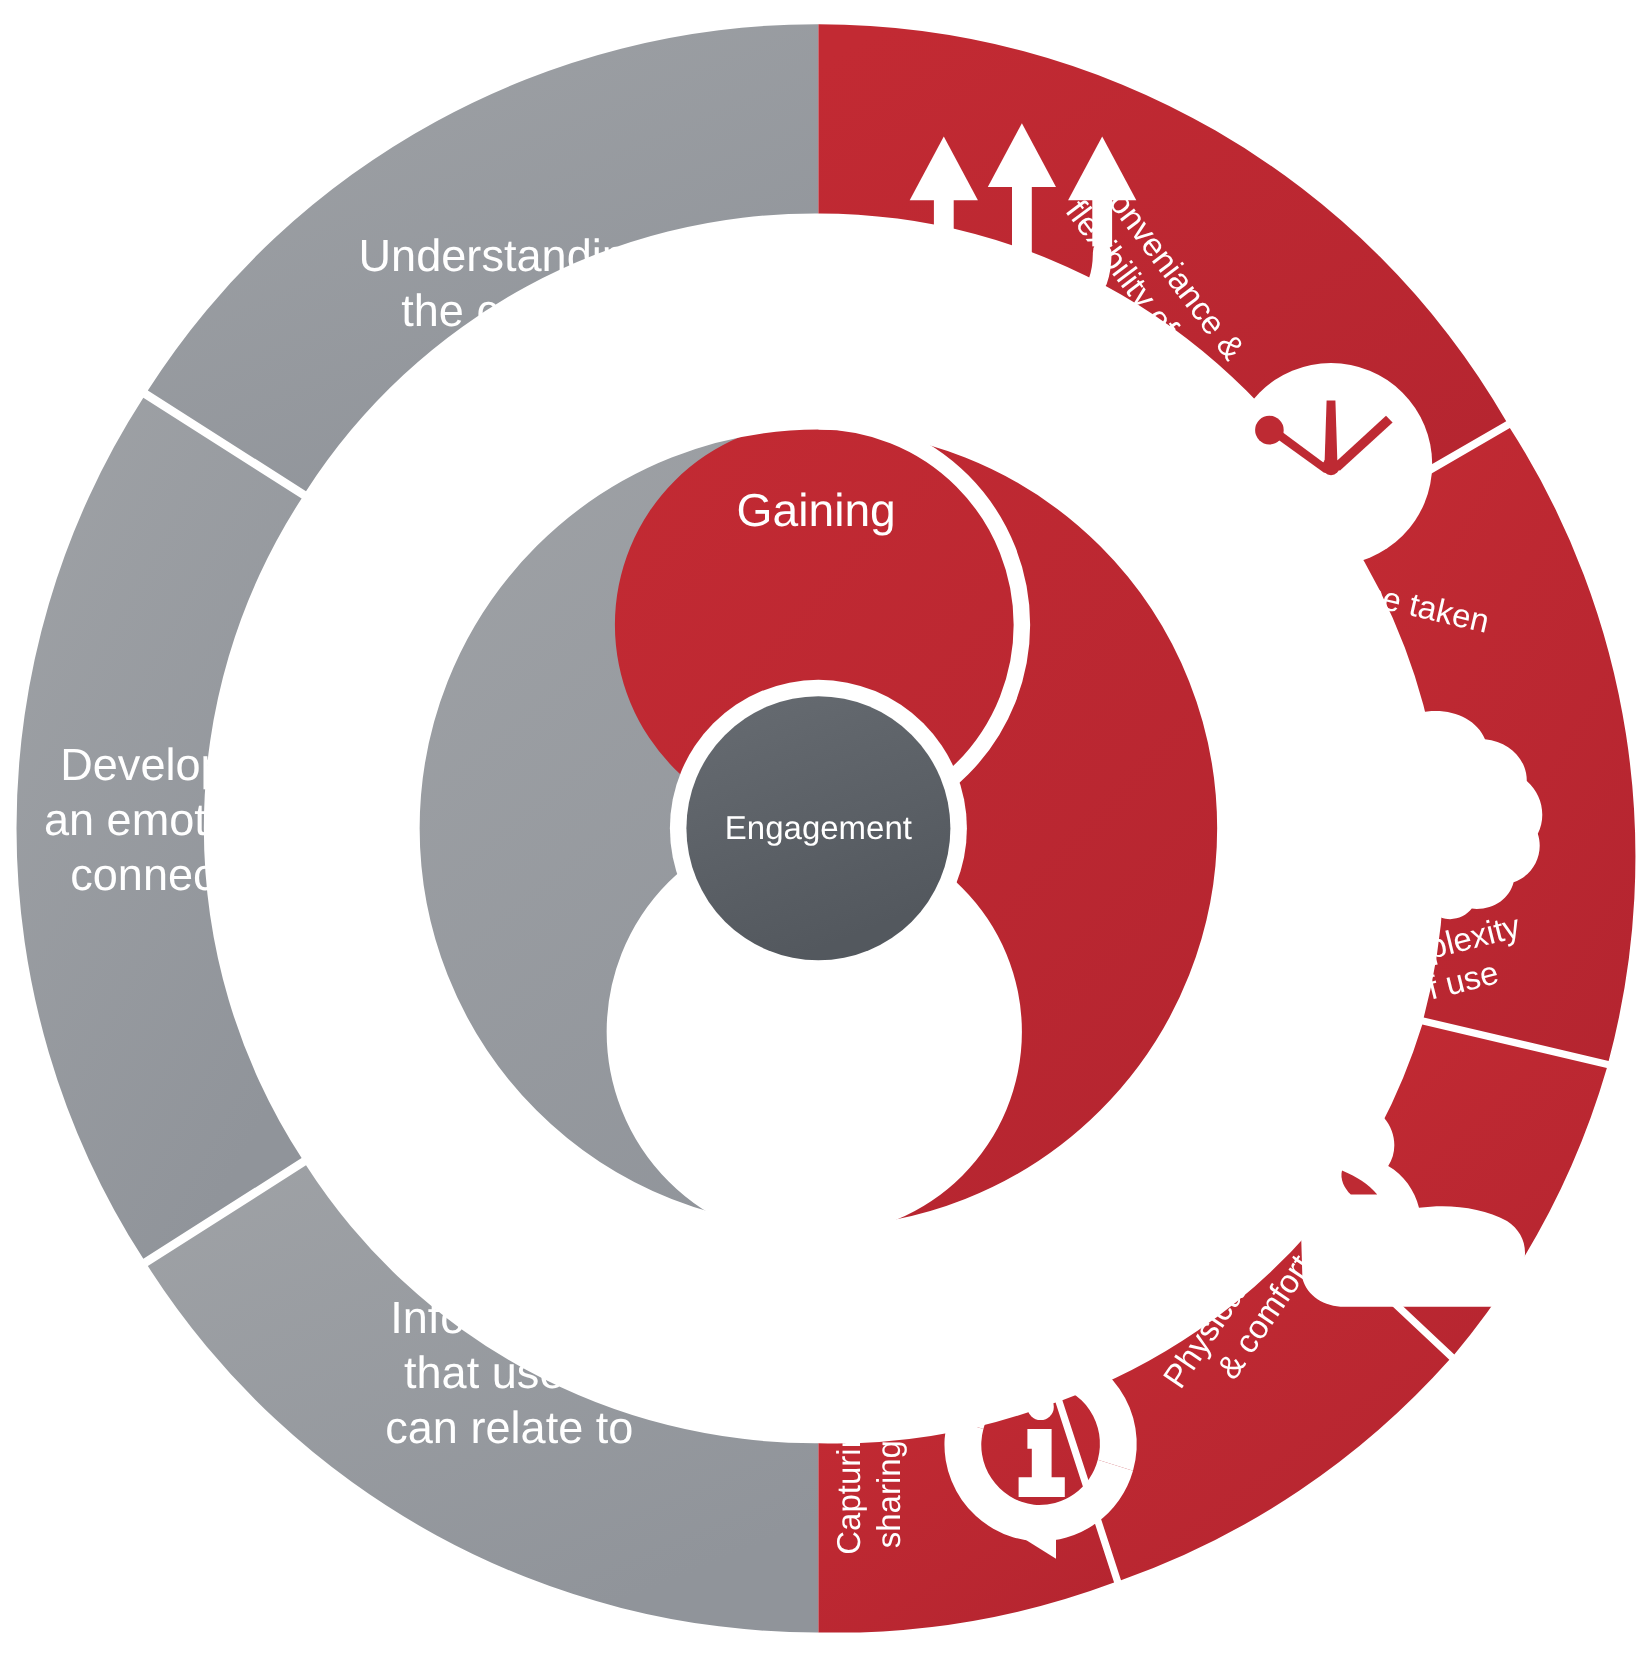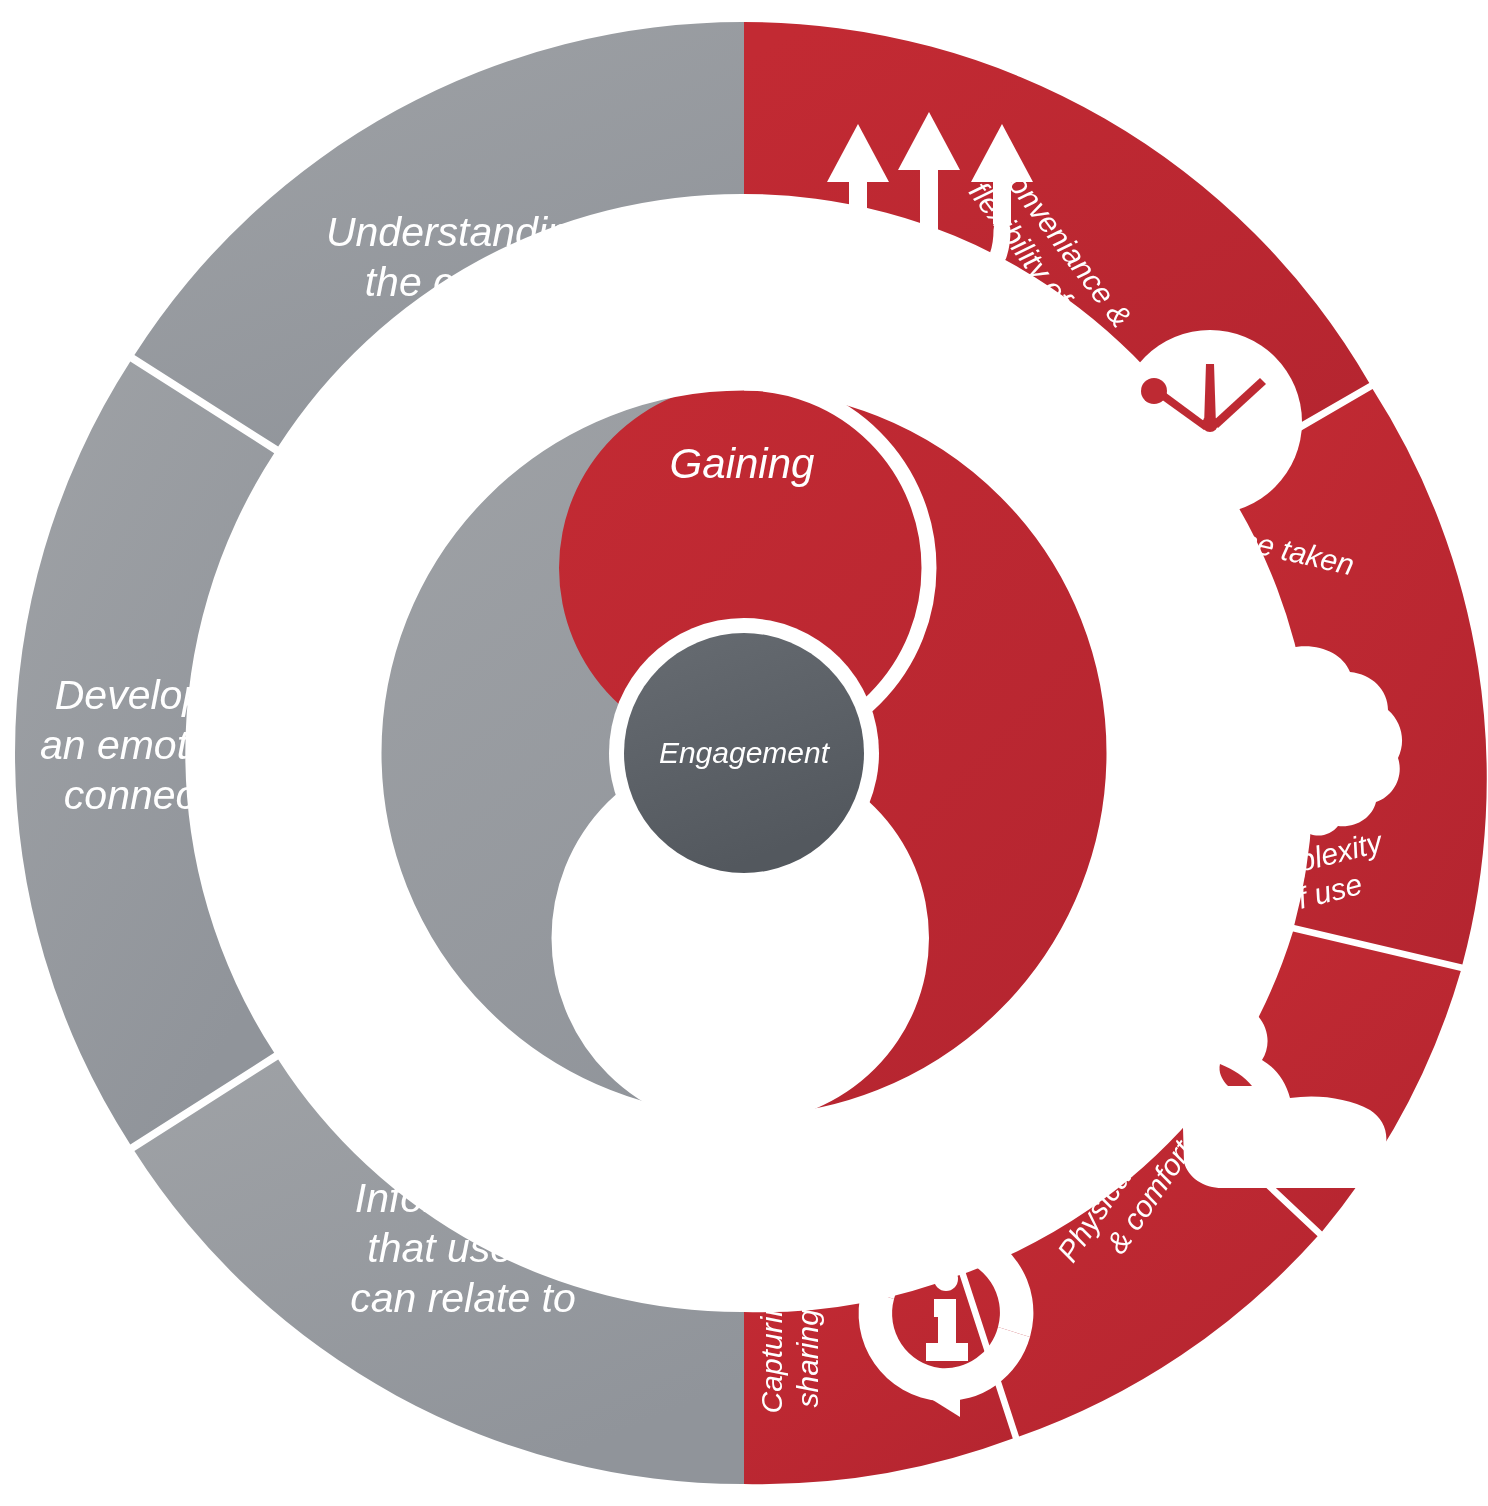--- a/index.html
+++ b/index.html
@@ -10,21 +10,20 @@
   body {
     width: 1488px;
     height: 1506px;
     font-family: "Liberation Sans", sans-serif;
     overflow: hidden;
   }
   #diagram-root {
     position: relative;
     width: 1332px;
     height: 1506px;
-    font-style: italic;
   }
   svg#wheel {
     display: block;
     width: 1488px;
     height: 1506px;
   }
   .seg-label {
     fill: #ffffff;
     font-family: "Liberation Sans", sans-serif;
     font-weight: 400;

